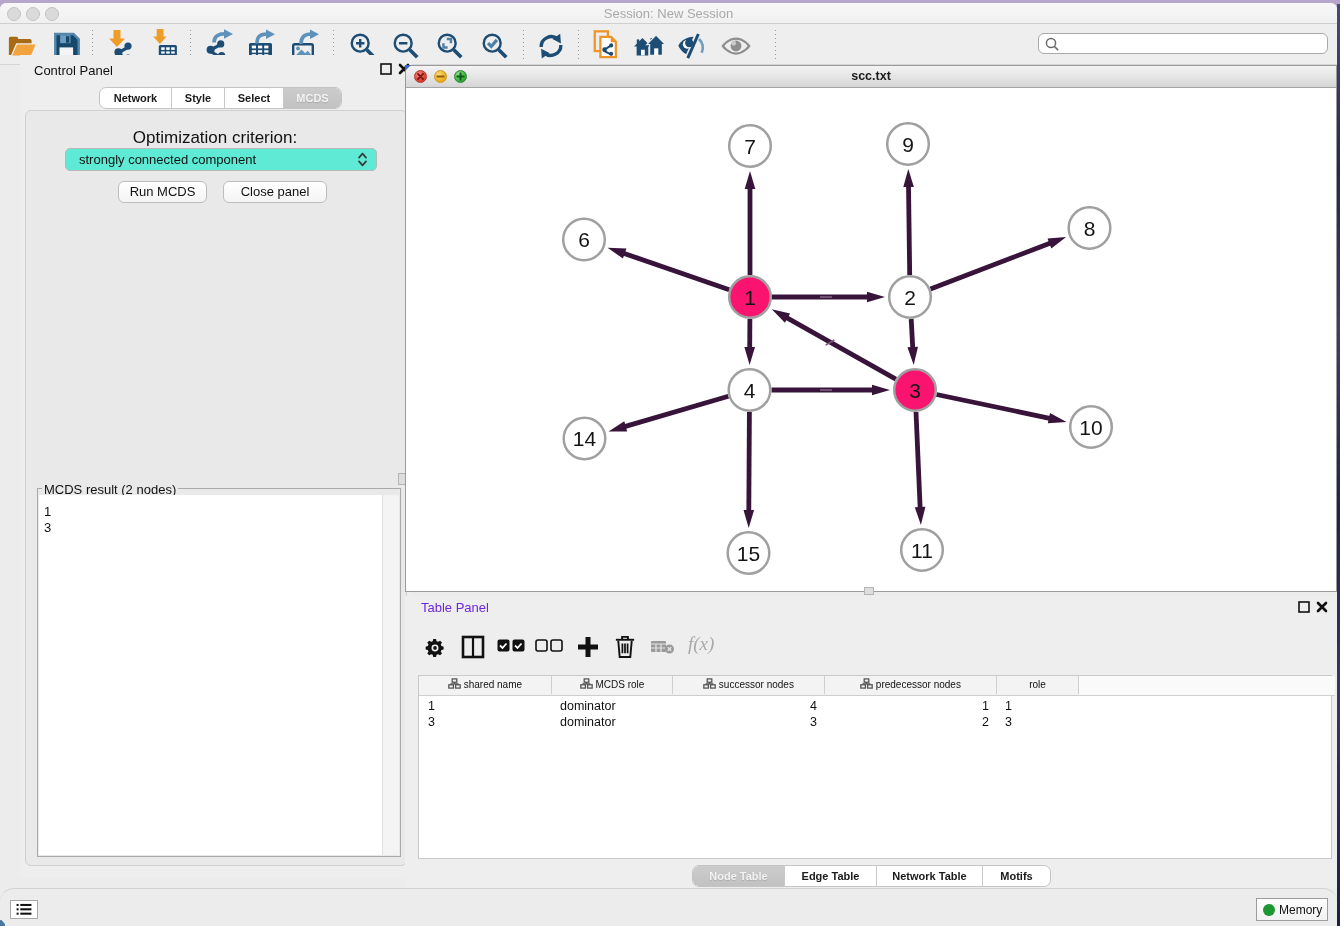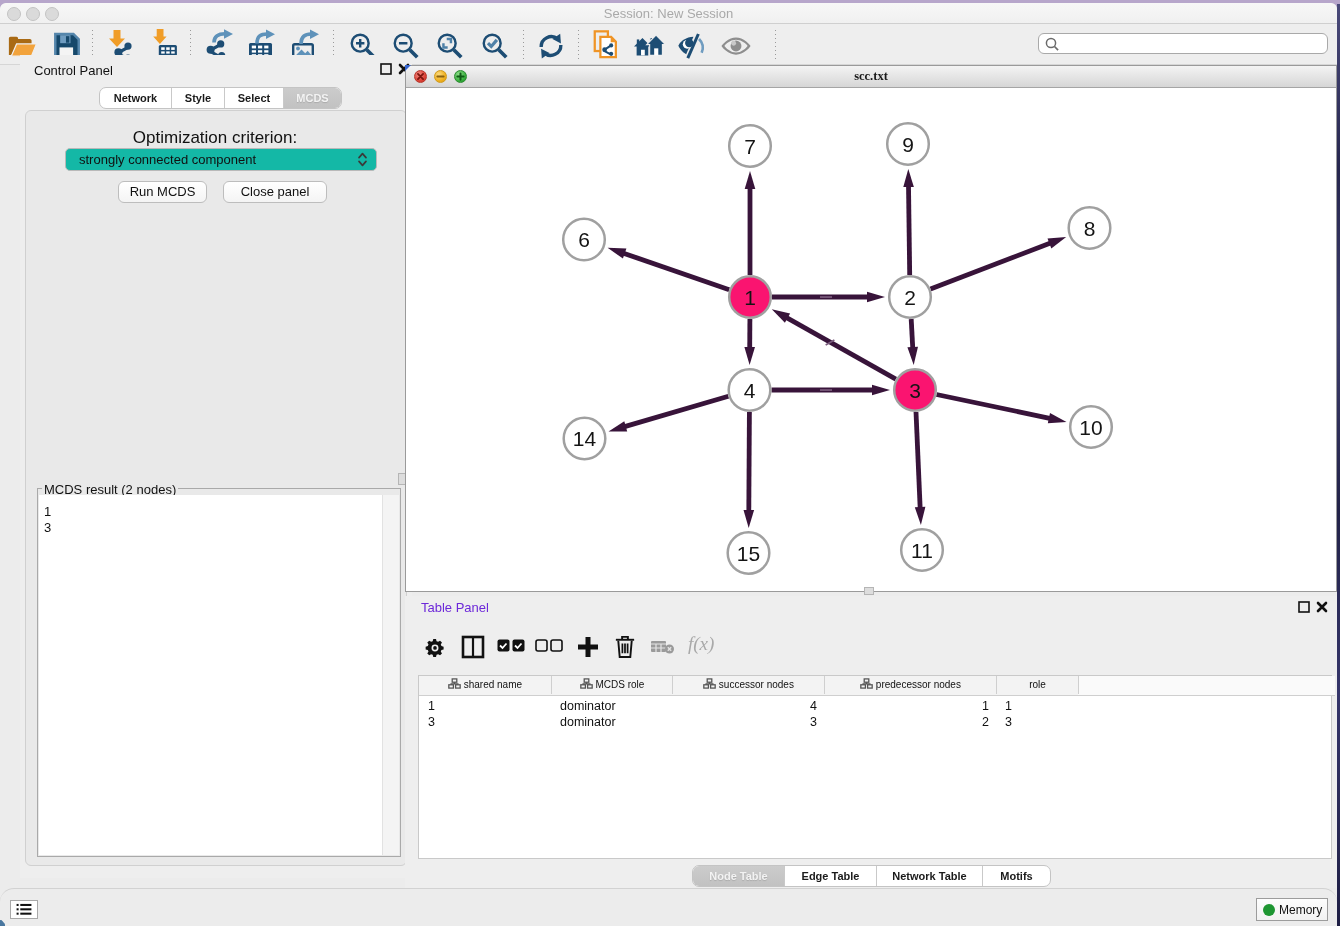--- a/index.html
+++ b/index.html
@@ -34,21 +34,21 @@
 .seg .sel{background:linear-gradient(#cccccc,#c2c2c2);color:#f3f3f3;
  text-shadow:0 1px 1px #aaa;}
 .mbtn{position:absolute;background:linear-gradient(#ffffff,#f4f4f4);border:1px solid #bdbdbd;
  border-radius:6px;font-size:13px;color:#111;text-align:center;}
 
 #netframe{position:absolute;left:405px;top:62px;width:932px;height:527px;
  border:1px solid #9a9a9a;background:#fff;box-sizing:border-box;}
 #nettitle{position:absolute;left:0;top:0;width:100%;height:21px;
  background:linear-gradient(#f4f4f4,#d6d6d6);border-bottom:1px solid #a5a5a5;}
 #nettitle .t{position:absolute;width:100%;text-align:center;top:3px;font-size:12.5px;
- font-weight:700;color:#1a1a1a;font-family:Liberation Serif, serif;}
+ font-weight:700;color:#1a1a1a;}
 .mac{position:absolute;top:4px;width:13px;height:13px;border-radius:50%;box-sizing:border-box;display:flex;align-items:center;justify-content:center;}
 
 #tp{position:absolute;left:405px;top:593px;width:932px;height:292px;background:#eeeeee;}
 #tp-title{position:absolute;left:16px;top:4px;font-size:13px;color:#6d28d9;}
 #tp-toolbar{position:absolute;left:13px;top:29px;width:906px;height:44px;}
 #tp-table{position:absolute;left:13px;top:79px;width:914px;height:184px;background:#fff;
  border:1px solid #c9c9c9;box-sizing:border-box;}
 #tp-head{position:absolute;left:0;top:0;width:916px;height:19px;background:linear-gradient(90deg,#f3f3f3 659px,#fafafa 659px);
  border-bottom:1px solid #cfcfcf;}
 .th{position:absolute;top:0;height:18px;border-right:1px solid #cfcfcf;
@@ -246,21 +246,21 @@
         <path stroke="#111" stroke-width="2.6" stroke-linecap="round" d="M20 2l8 8M28 2l-8 8"></path>
       </svg>
  <div class="seg" style="left:79px;top:32px;height:20px">
   <div class="s" style="width:71px">Network</div>
   <div class="s" style="width:52px">Style</div>
   <div class="s" style="width:58px">Select</div>
   <div class="s sel" style="width:57px">MCDS</div>
  </div>
  <div id="cp-inner">
   <div class="abs" style="left:0;top:17px;width:378px;text-align:center;font-size:17px;color:#111">Optimization criterion:</div>
-  <div class="abs" style="left:39px;top:37px;width:310px;height:21px;background:#14b8a6;border:1px solid #b9b9b9;border-radius:5px;">
+  <div class="abs" style="left:39px;top:37px;width:310px;height:21px;background:#5eead4;border:1px solid #b9b9b9;border-radius:5px;">
     <div class="abs" style="left:13px;top:3px;font-size:13px;color:#111">strongly connected component</div>
     <svg class="abs" style="right:8px;top:3px" width="11" height="15" viewBox="0 0 11 15">
             <path fill="none" stroke="#3a3a3a" stroke-width="1.7" stroke-linecap="round" stroke-linejoin="round" d="M2 5.6L5.5 1.6 9 5.6M2 9.4l3.5 4 3.5-4"></path>
           </svg>
   </div>
   <div class="mbtn" style="left:92px;top:70px;width:87px;height:20px;line-height:20px">Run MCDS</div>
   <div class="mbtn" style="left:197px;top:70px;width:102px;height:20px;line-height:20px">Close panel</div>
   <div class="abs" style="left:11px;top:377px;width:362px;height:367px;border:1px solid #a9a9a9;">
    <div class="abs" style="left:4px;top:-7px;font-size:13px;color:#111;background:#e9e9e9;padding:0 2px;white-space:nowrap">MCDS result (2 nodes)</div>
    <div class="abs" style="left:1px;top:6px;right:1px;bottom:1px;background:#fff">

